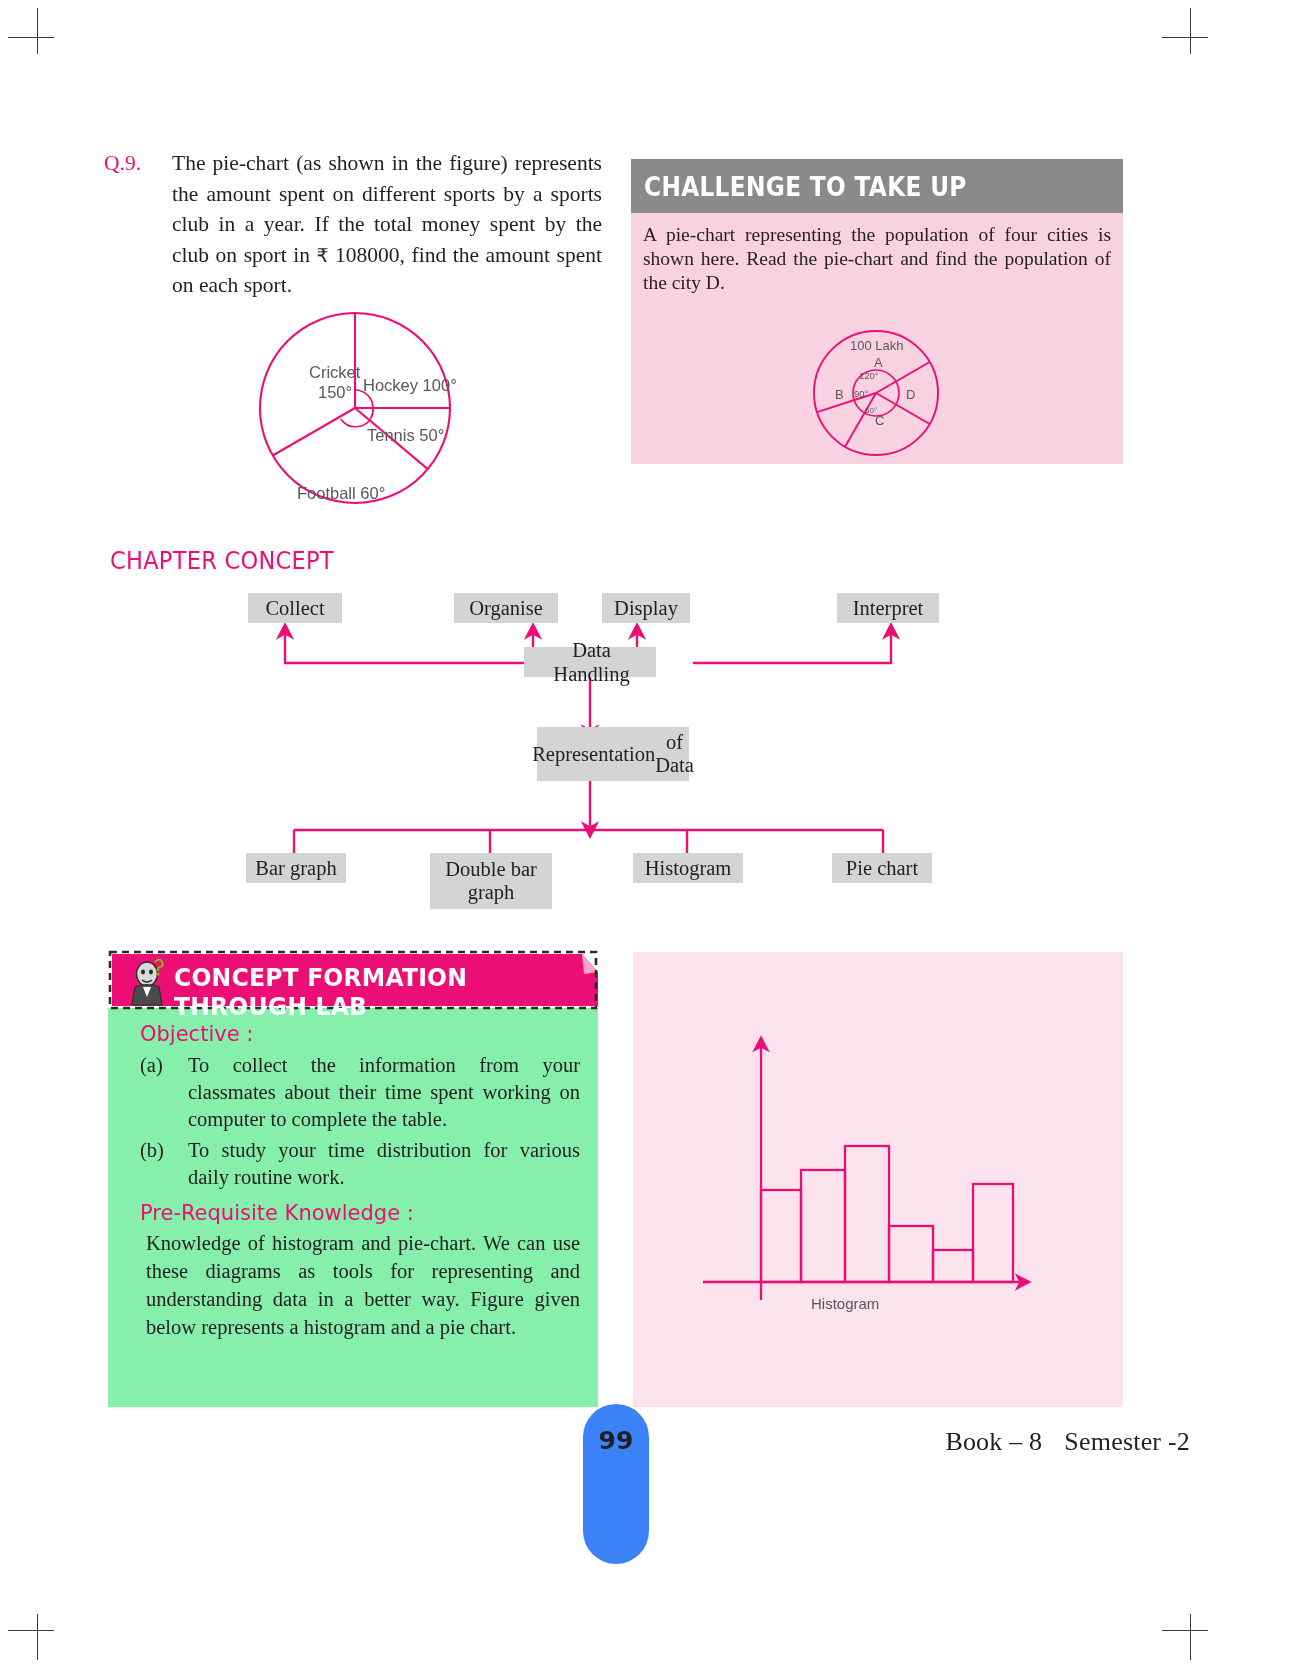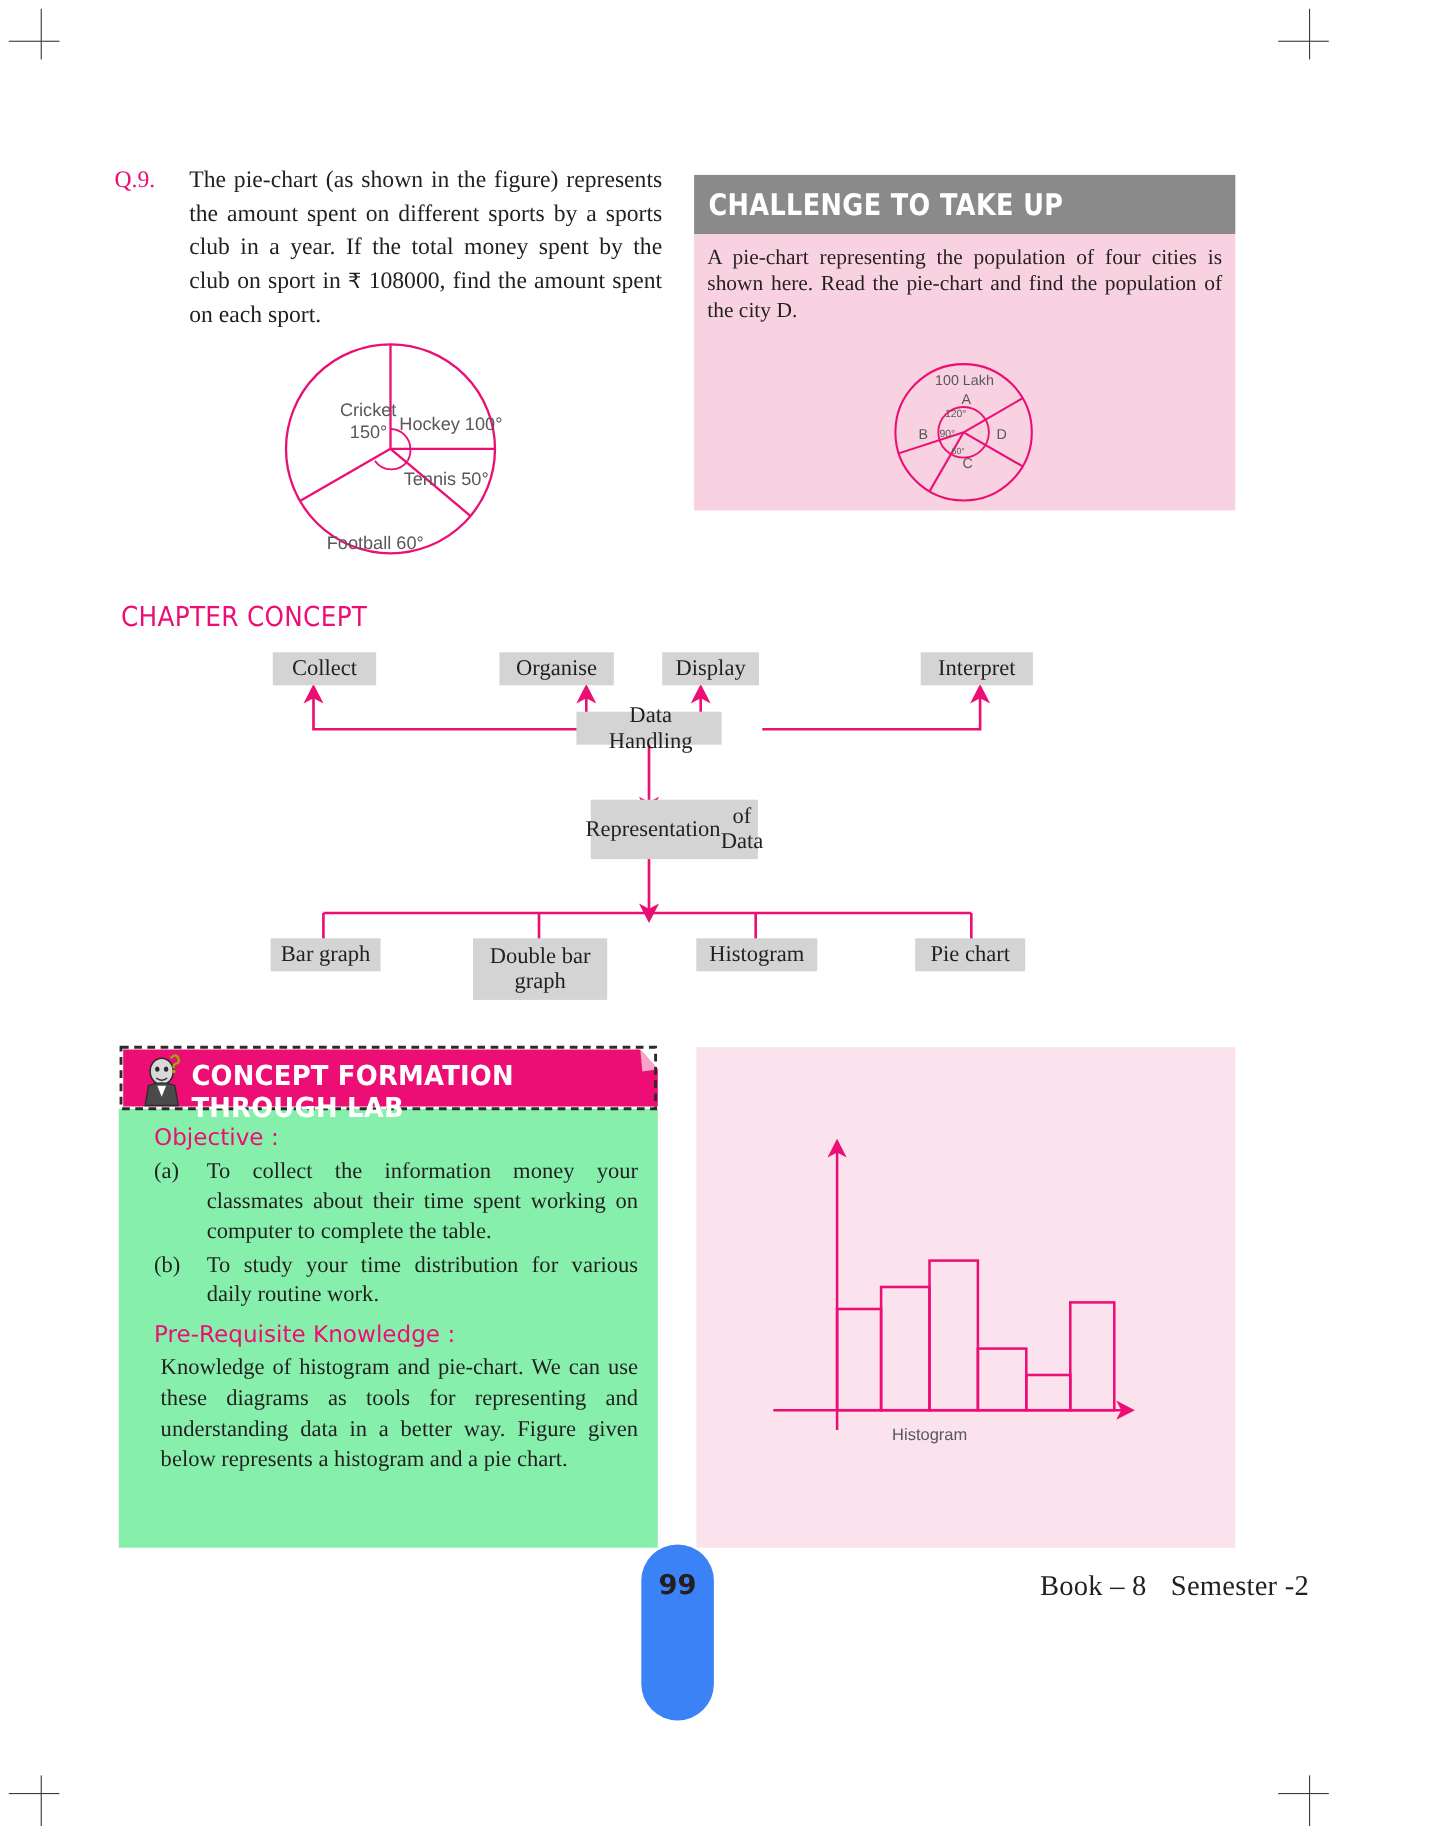--- a/index.html
+++ b/index.html
@@ -218,21 +218,21 @@
         <path d="M21,32 L25,42 L29,32 Z" fill="#ffffff"></path>
         <path d="M33,7 q5,-5 7,0 q2,4 -2,5 q-3,1 -2,4" stroke="#8db600" stroke-width="2.1" fill="none"></path>
         <circle cx="36" cy="19" r="1.6" fill="#8db600"></circle>
       </svg>
       <div style="position:absolute;left:66px;top:11px;color:#ffffff;font-family:'DejaVu Sans',sans-serif;font-weight:bold;font-size:25px;letter-spacing:.2px;transform:scaleX(.94);transform-origin:left center;">CONCEPT FORMATION THROUGH LAB</div>
     </div>
     <div class="lab-body">
       <div class="lab-h">Objective :</div>
       <div class="lab-item">
         <div class="lbl">(a)</div>
-        <div class="txt">To collect the information money your classmates about their time spent working on computer to complete the table.</div>
+        <div class="txt">To collect the information from your classmates about their time spent working on computer to complete the table.</div>
       </div>
       <div class="lab-item">
         <div class="lbl">(b)</div>
         <div class="txt">To study your time distribution for various daily routine work.</div>
       </div>
       <div class="lab-h2">Pre-Requisite Knowledge :</div>
       <p class="lab-para">Knowledge of histogram and pie-chart. We can use these diagrams as tools for representing and understanding data in a better way. Figure given below represents a histogram and a pie chart.</p>
     </div>
   </div>
 

